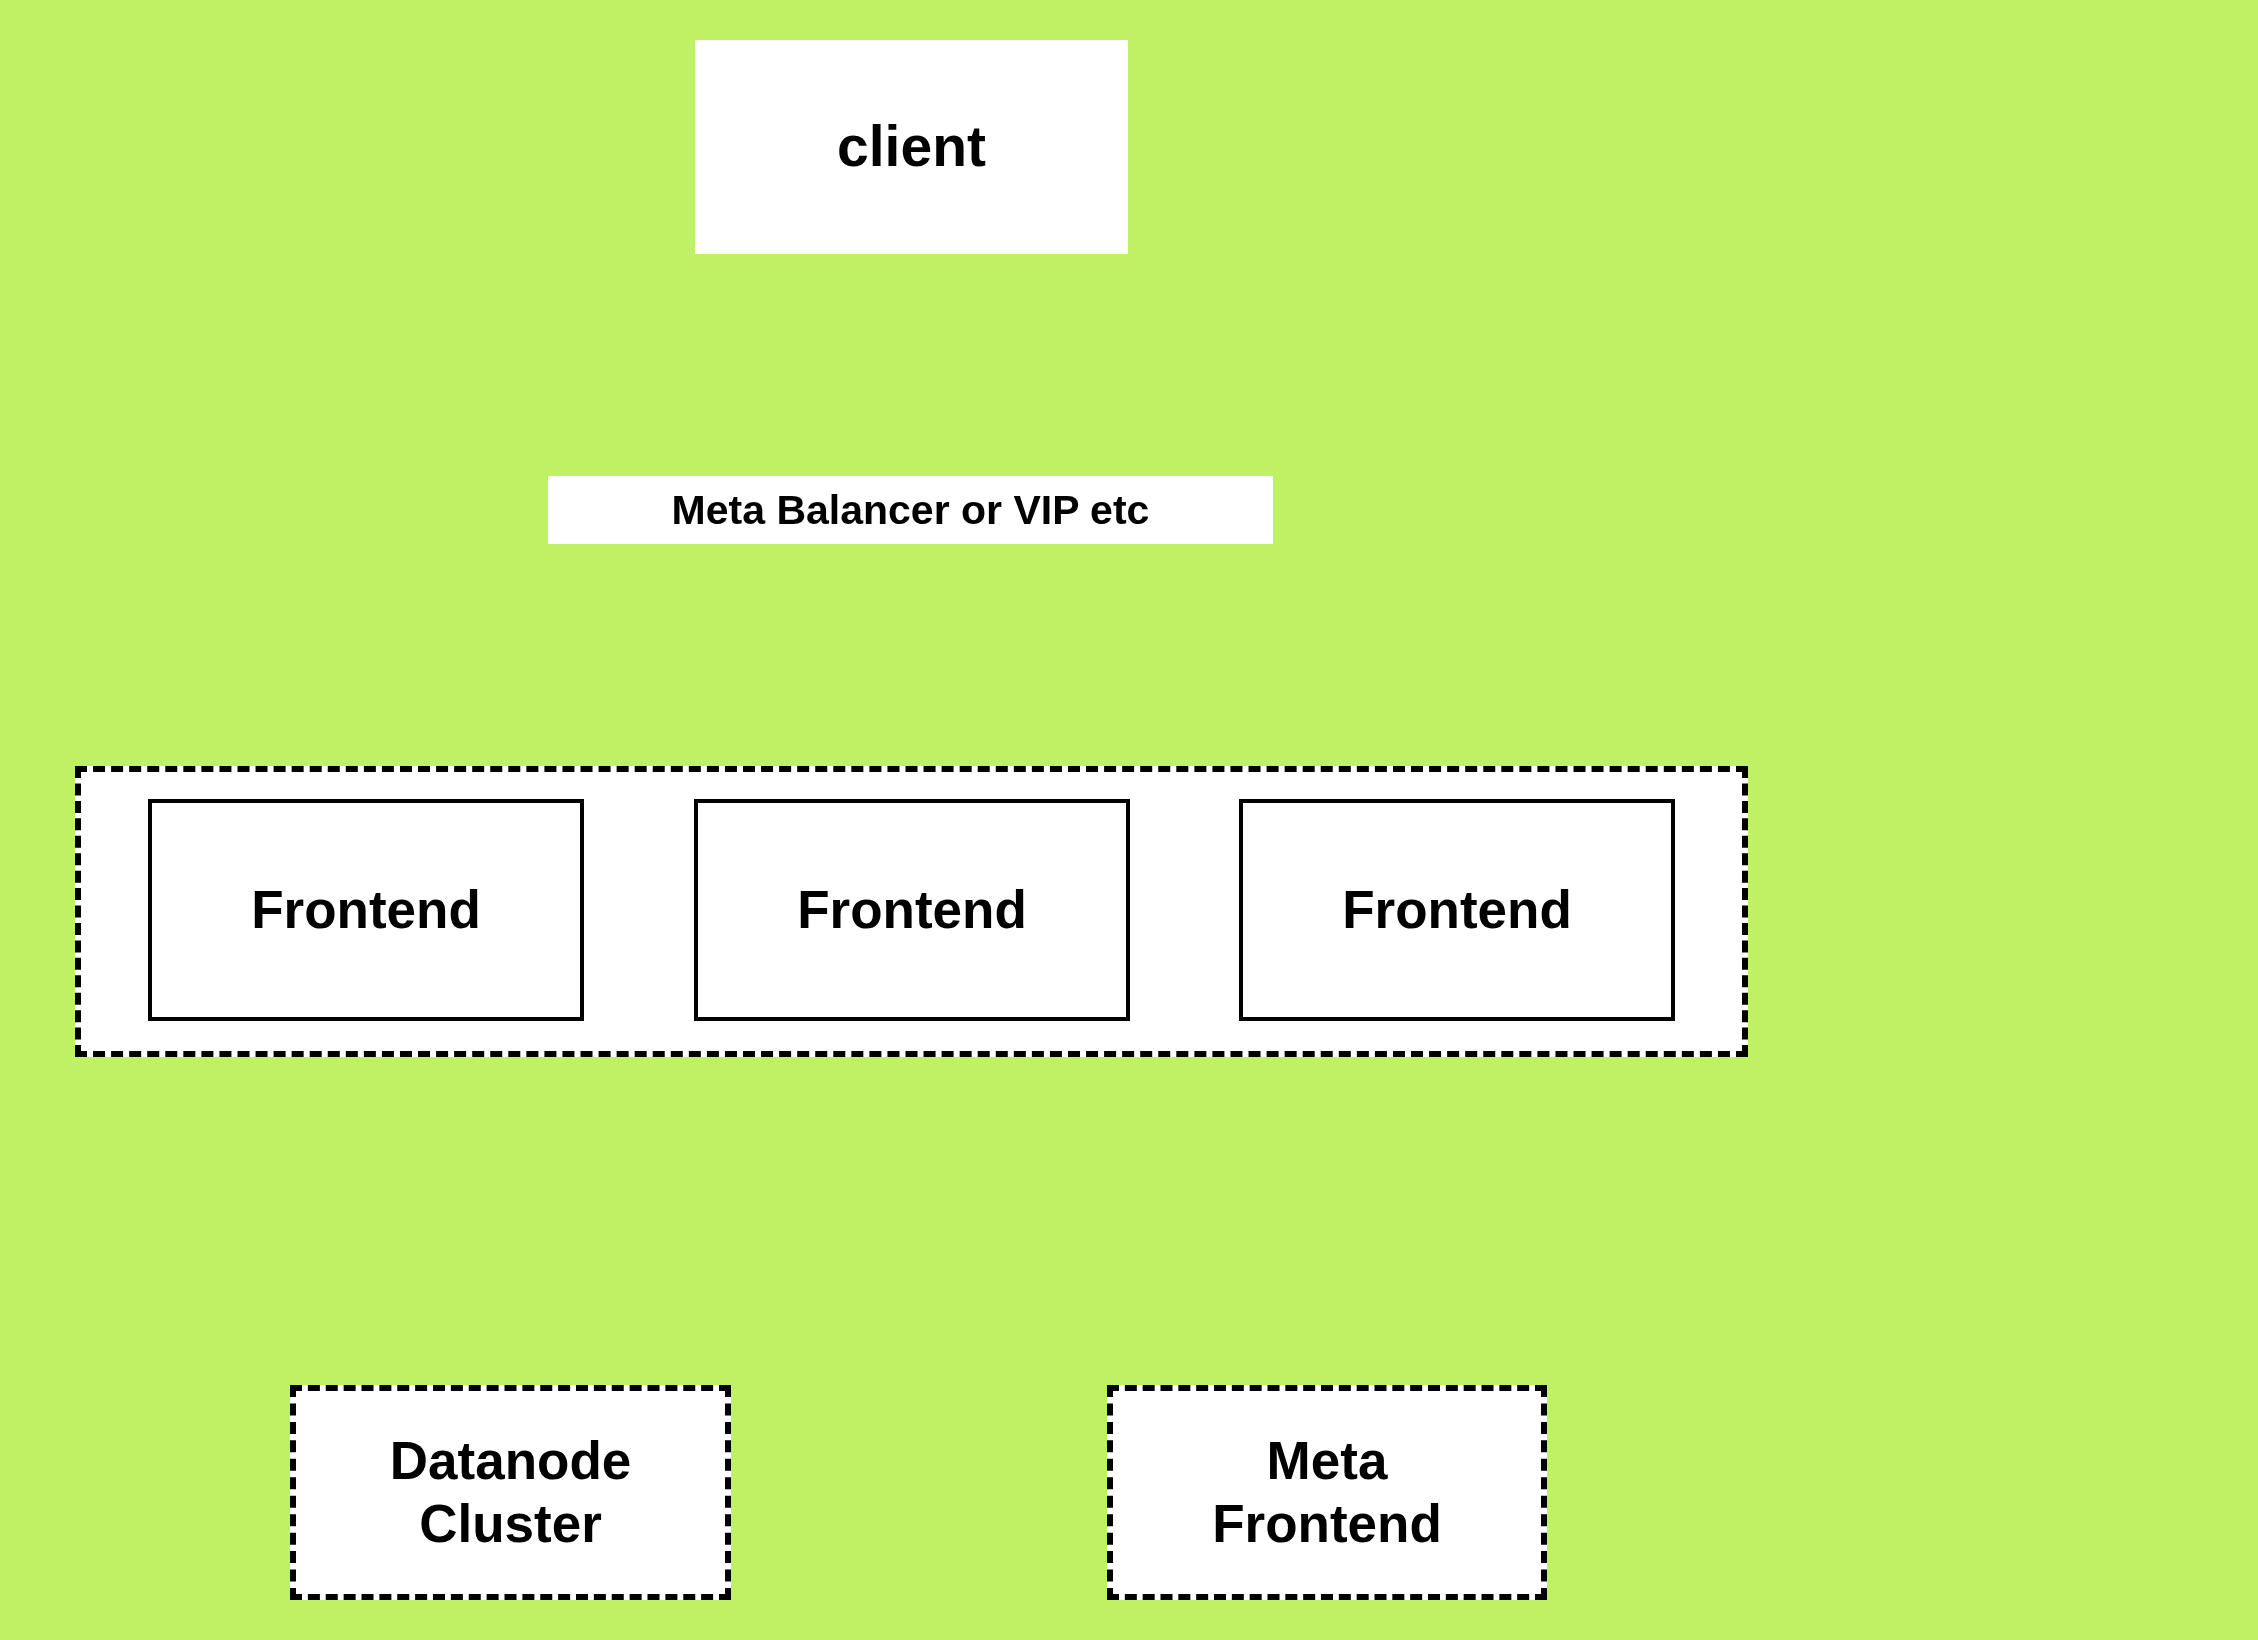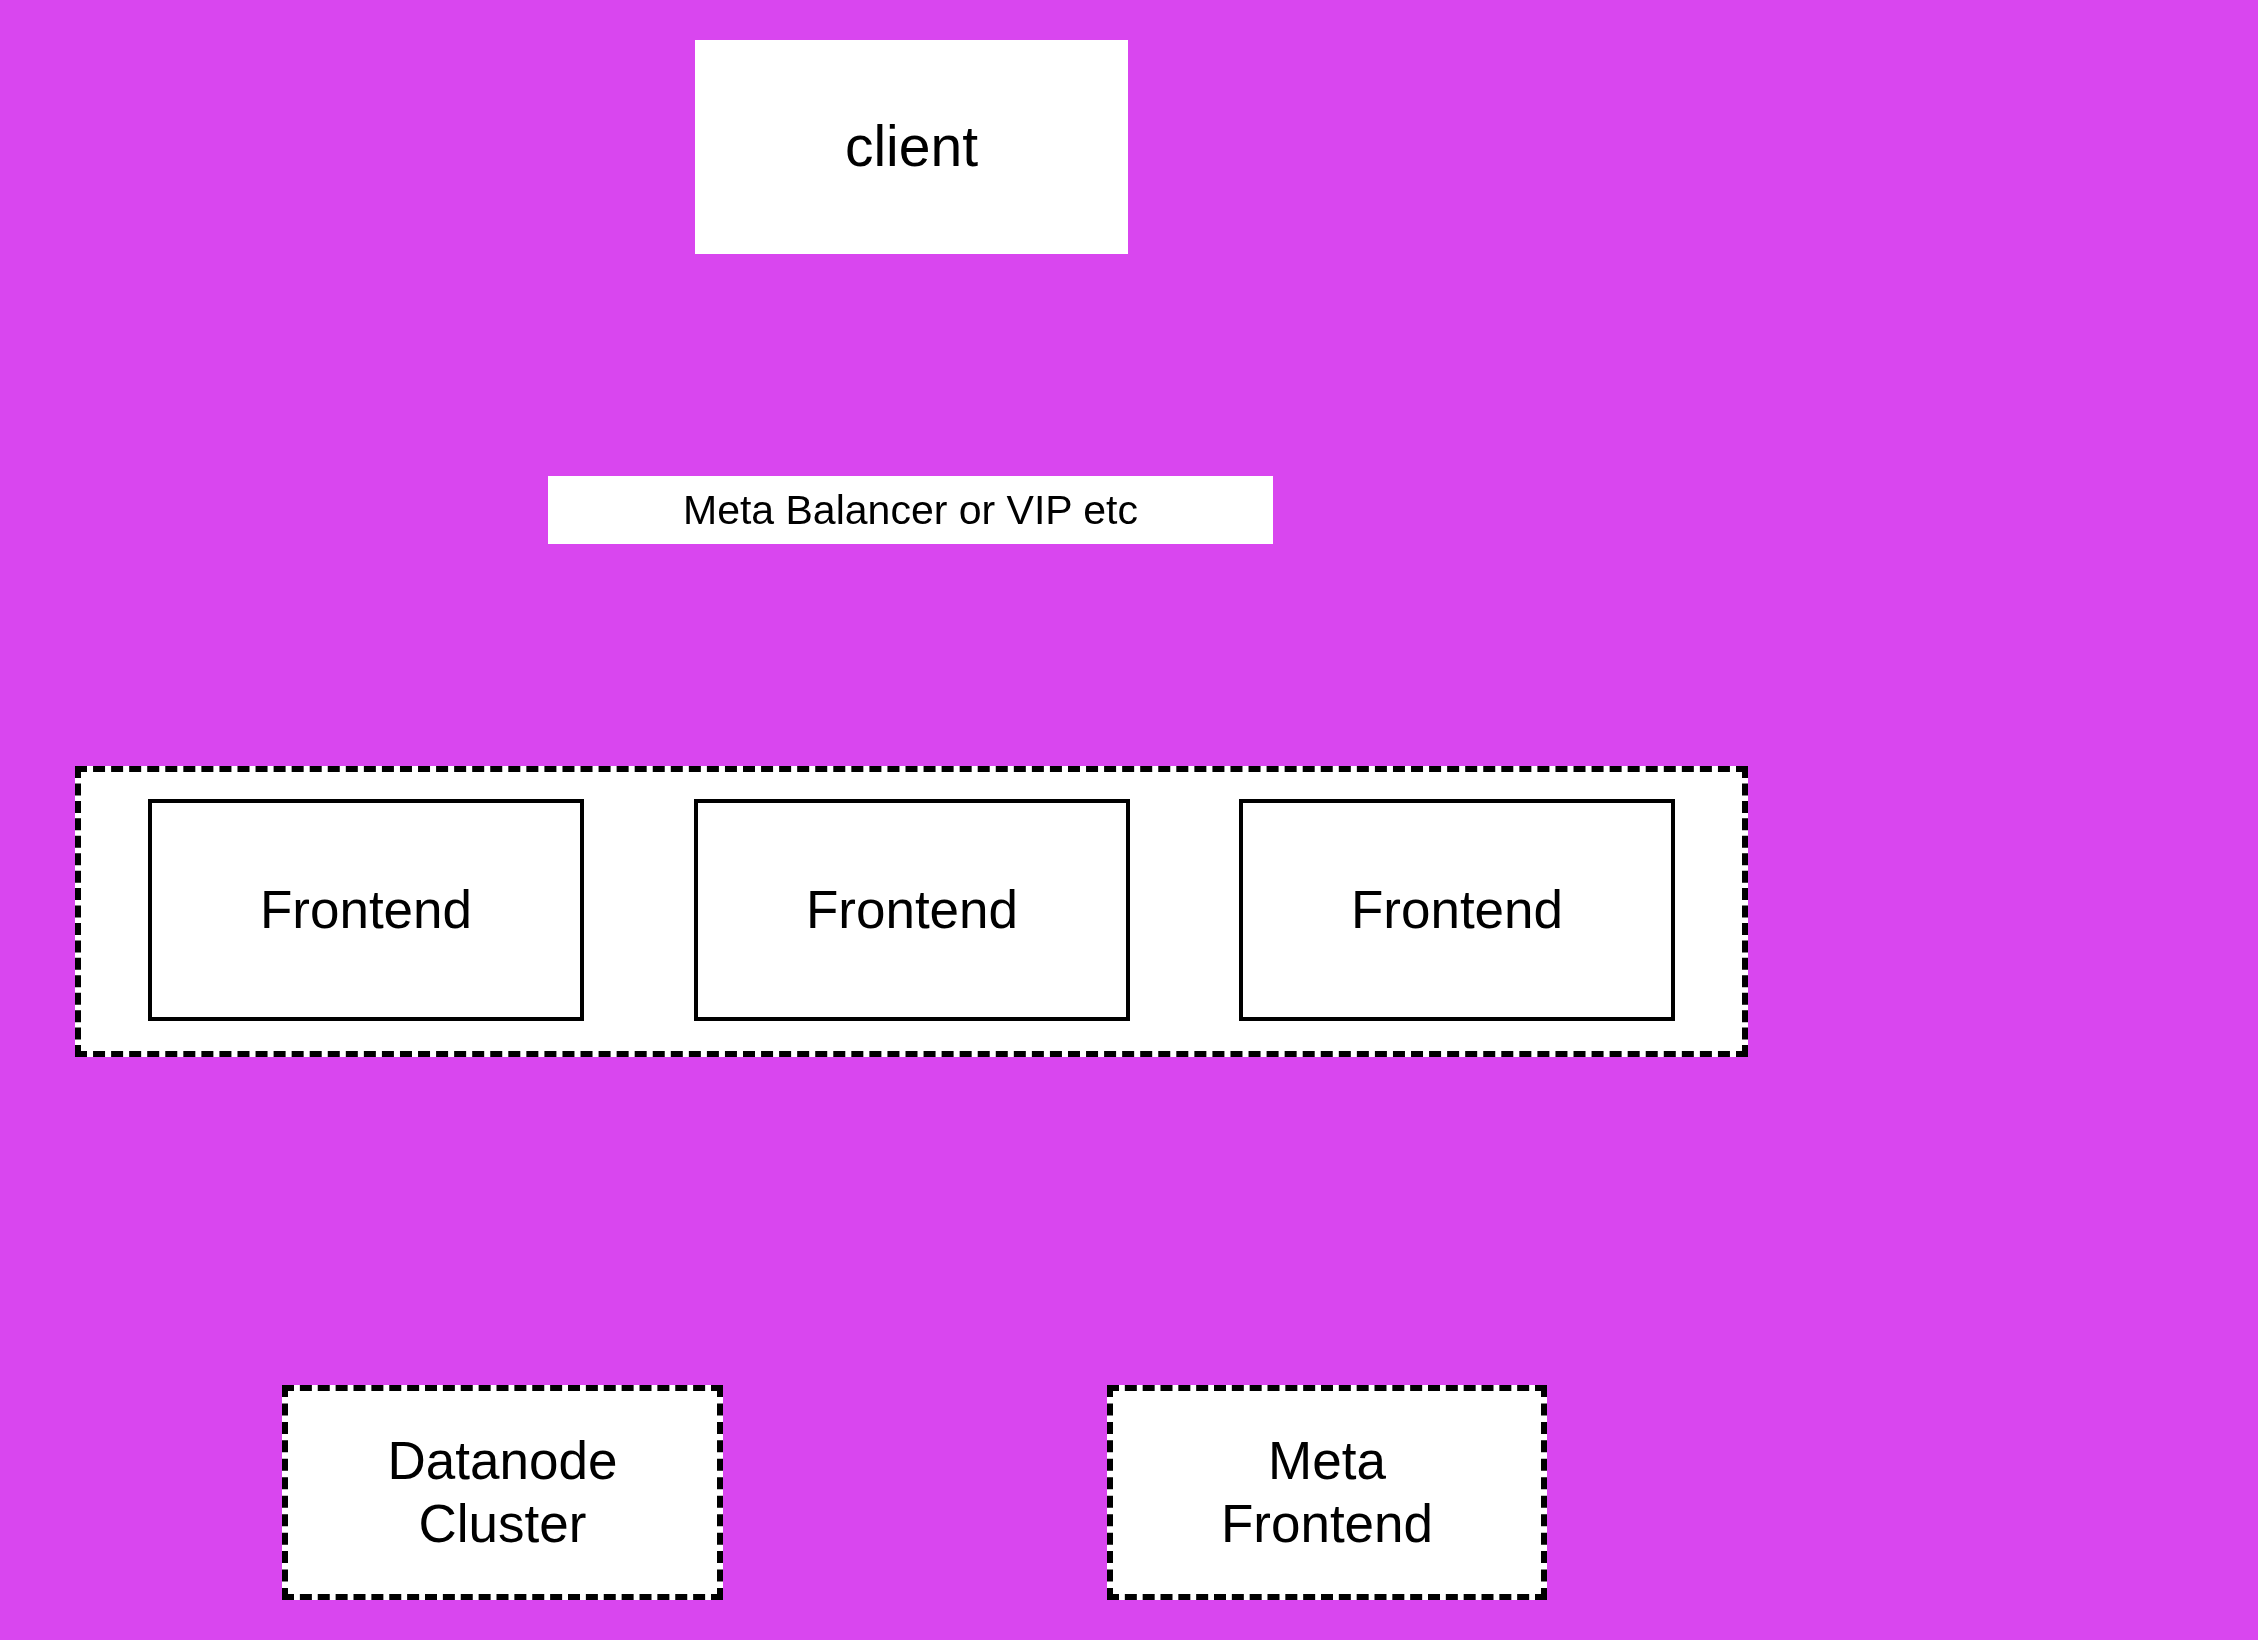--- a/index.html
+++ b/index.html
@@ -8,22 +8,23 @@
     padding: 0;
     background: #000000;
   }
   body {
     font-family: "Liberation Sans", sans-serif;
   }
   #canvas {
     position: relative;
     width: 2258px;
     height: 1640px;
-    background: #d946ef;
+    background: #bef264;
     overflow: hidden;
+    font-weight: bold;
   }
   .node {
     position: absolute;
     box-sizing: border-box;
     display: flex;
     align-items: center;
     justify-content: center;
     text-align: center;
     color: #000000;
     line-height: 1.18;
@@ -69,21 +70,21 @@
     left: 694px;  top: 799px;
     width: 436px; height: 222px;
     font-size: 53px;
   }
   #frontend-node-3 {
     left: 1239px; top: 799px;
     width: 436px; height: 222px;
     font-size: 53px;
   }
   #datanode-cluster-node {
-    left: 282px;  top: 1385px;
+    left: 290px;  top: 1385px;
     width: 441px; height: 215px;
     font-size: 53px;
   }
   #meta-cluster-node {
     left: 1107px; top: 1385px;
     width: 440px; height: 215px;
     font-size: 53px;
   }
   .node-label {
     display: block;

